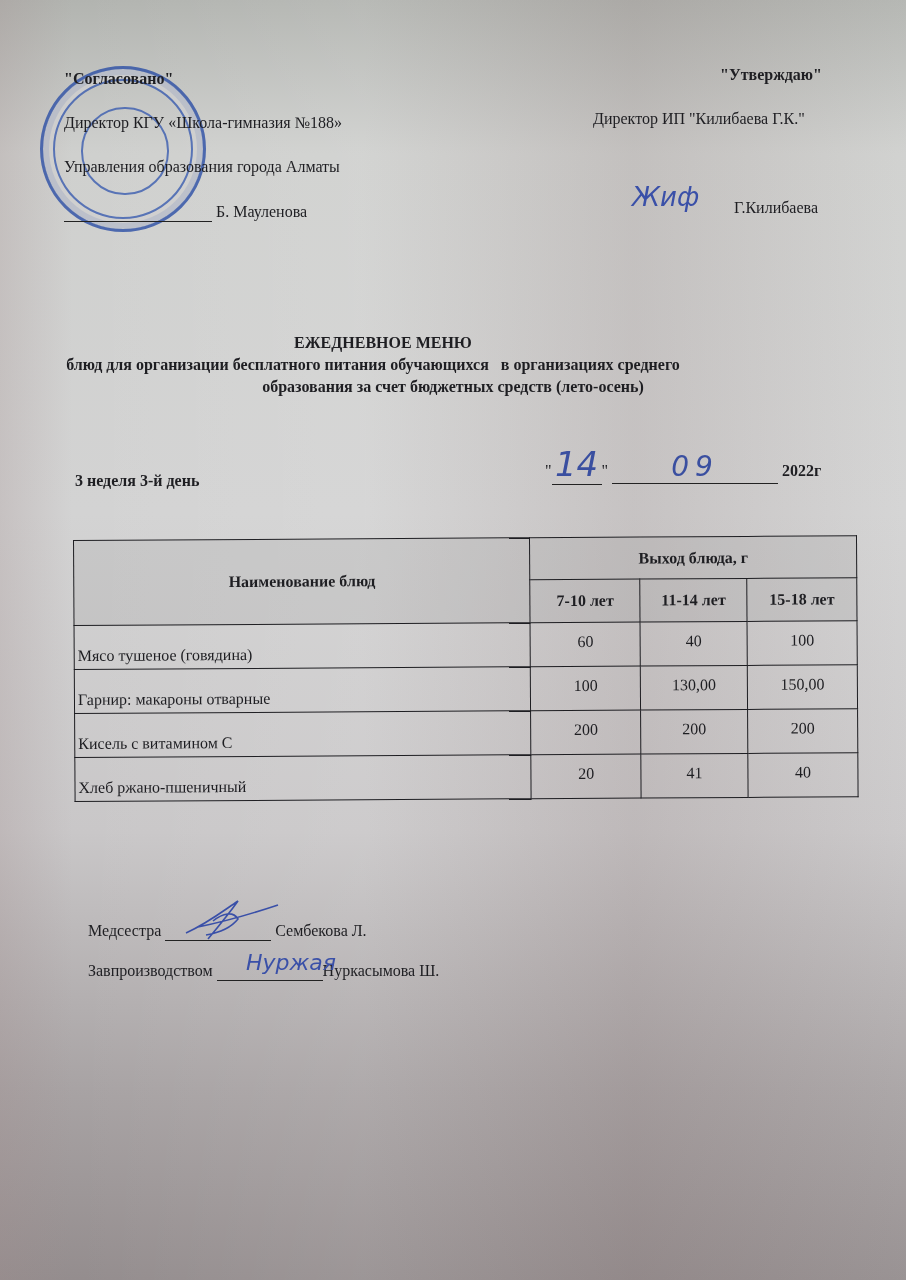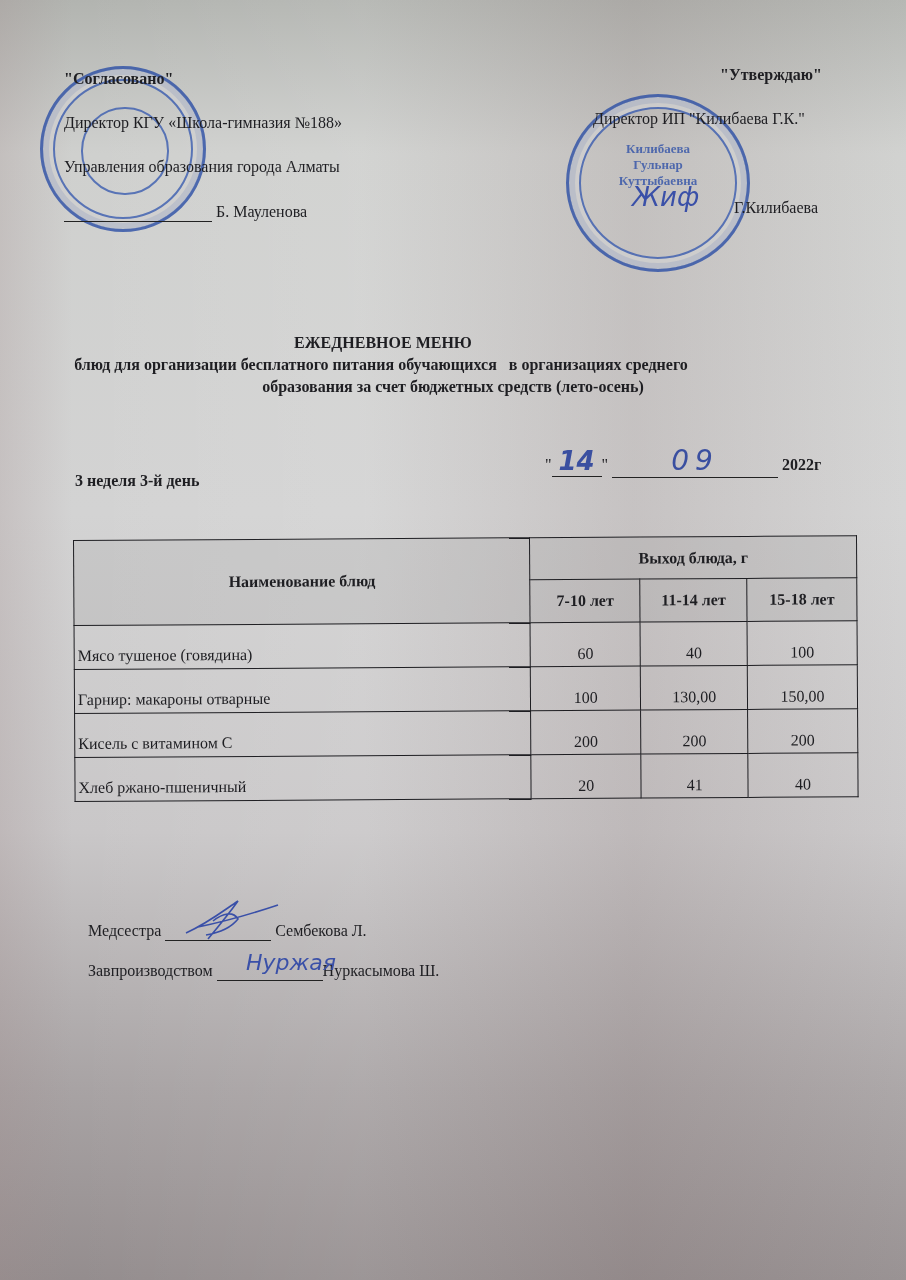--- a/index.html
+++ b/index.html
@@ -34,58 +34,53 @@
   .handwrite { font-family: "DejaVu Sans", sans-serif; font-style: italic; color: #3a4fa0; }
   table.menu {
     position: absolute; left: 73px; top: 540px; width: 784px;
     border-collapse: collapse; font-size: 16px; transform: rotate(-0.35deg); transform-origin: left top;
   }
   table.menu td, table.menu th {
     border: 1.5px solid #1e1e22; padding: 0;
   }
   table.menu th { font-weight: bold; text-align: center; background: rgba(150,150,150,0.18); }
   table.menu td.name { text-align: left; vertical-align: bottom; padding: 0 0 4px 3px; }
-  table.menu td.num { text-align: center; vertical-align: top; padding-top: 22px; }
+  table.menu td.num { text-align: center; vertical-align: top; padding-top: 10px; }
   .sig { position: absolute; color: #3a50a8; }
 </style>
 </head>
 <body>
 
 <div class="paper">
 
   <div class="stamp" style="left:40px; top:66px; width:160px; height:160px;">
     <div class="inner"></div>
   </div>
 
   <div class="abs t16 bold" style="left:64px; top:70px;">"Согласовано"</div>
   <div class="abs t16" style="left:64px; top:114px;">Директор КГУ «Школа-гимназия №188»</div>
   <div class="abs t16" style="left:64px; top:158px;">Управления образования города Алматы</div>
   <div class="abs t16" style="left:64px; top:203px;">
     <span class="uline" style="width:148px;">&nbsp;</span>
     <span>Б. Мауленова</span>
   </div>
 
-  <div class="stamp" style="left:566px; top:94px; width:178px; height:172px;">
-    <div class="stamp-text" style="top:44px;">Килибаева</div>
-    <div class="stamp-text" style="top:60px;">Гульнар</div>
-    <div class="stamp-text" style="top:76px;">Куттыбаевна</div>
-  </div>
 
   <div class="abs t16 bold" style="left:720px; top:66px;">"Утверждаю"</div>
   <div class="abs t16" style="left:593px; top:110px;">Директор ИП "Килибаева Г.К."</div>
   <div class="abs t16" style="left:734px; top:199px;text-align:center;">Г.Килибаева</div>
   <div class="sig handwrite" style="left:632px; top:182px; font-size:26px;">Жиф</div>
 
   <div class="abs bold" style="left:0; width:766px; text-align:center; top:334px; font-size:16px;">ЕЖЕДНЕВНОЕ МЕНЮ</div>
-  <div class="abs bold" style="left:8px; width:746px; text-align:center; top:356px; font-size:16px; white-space:pre;">блюд для организации бесплатного питания обучающихся   в организациях среднего</div>
+  <div class="abs bold" style="left:0; width:746px; text-align:center; top:356px; font-size:16px; white-space:pre;">блюд для организации бесплатного питания обучающихся   в организациях среднего</div>
   <div class="abs bold" style="left:0; width:906px; text-align:center; top:378px; font-size:16px;">образования за счет бюджетных средств (лето-осень)</div>
 
   <div class="abs bold t16" style="left:75px; top:472px;">3 неделя 3-й день</div>
   <div class="abs t16" style="left:545px; top:444px;">
-    <span>"</span><span class="uline" style="width:50px; text-align:center;"><span class="handwrite" style="font-size:26px;font-weight:bold;">14</span></span><span>"</span>
+    <span>"</span><span class="uline" style="width:50px; text-align:center;"><span class="handwrite" style="font-size:34px;">14</span></span><span>"</span>
     <span class="uline" style="width:166px; text-align:center;"><span class="handwrite" style="font-size:28px; letter-spacing:6px;">09</span></span>
     <span class="bold">2022г</span>
   </div>
 
   <table class="menu">
     <colgroup>
       <col style="width:457px">
         <col style="width:110px">
         <col style="width:107px">
         <col style="width:110px">

